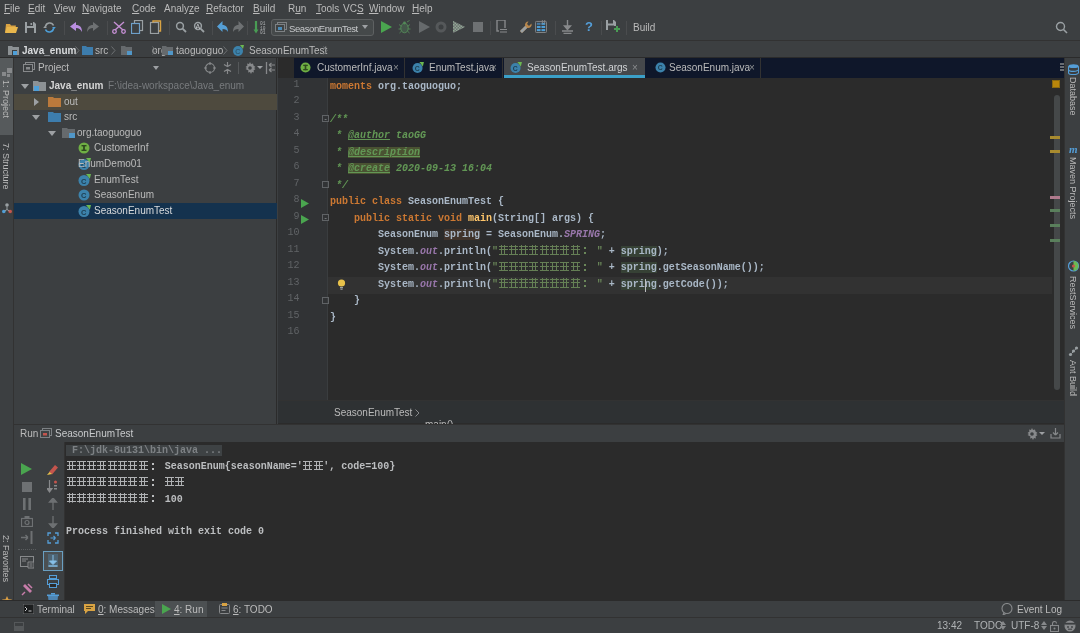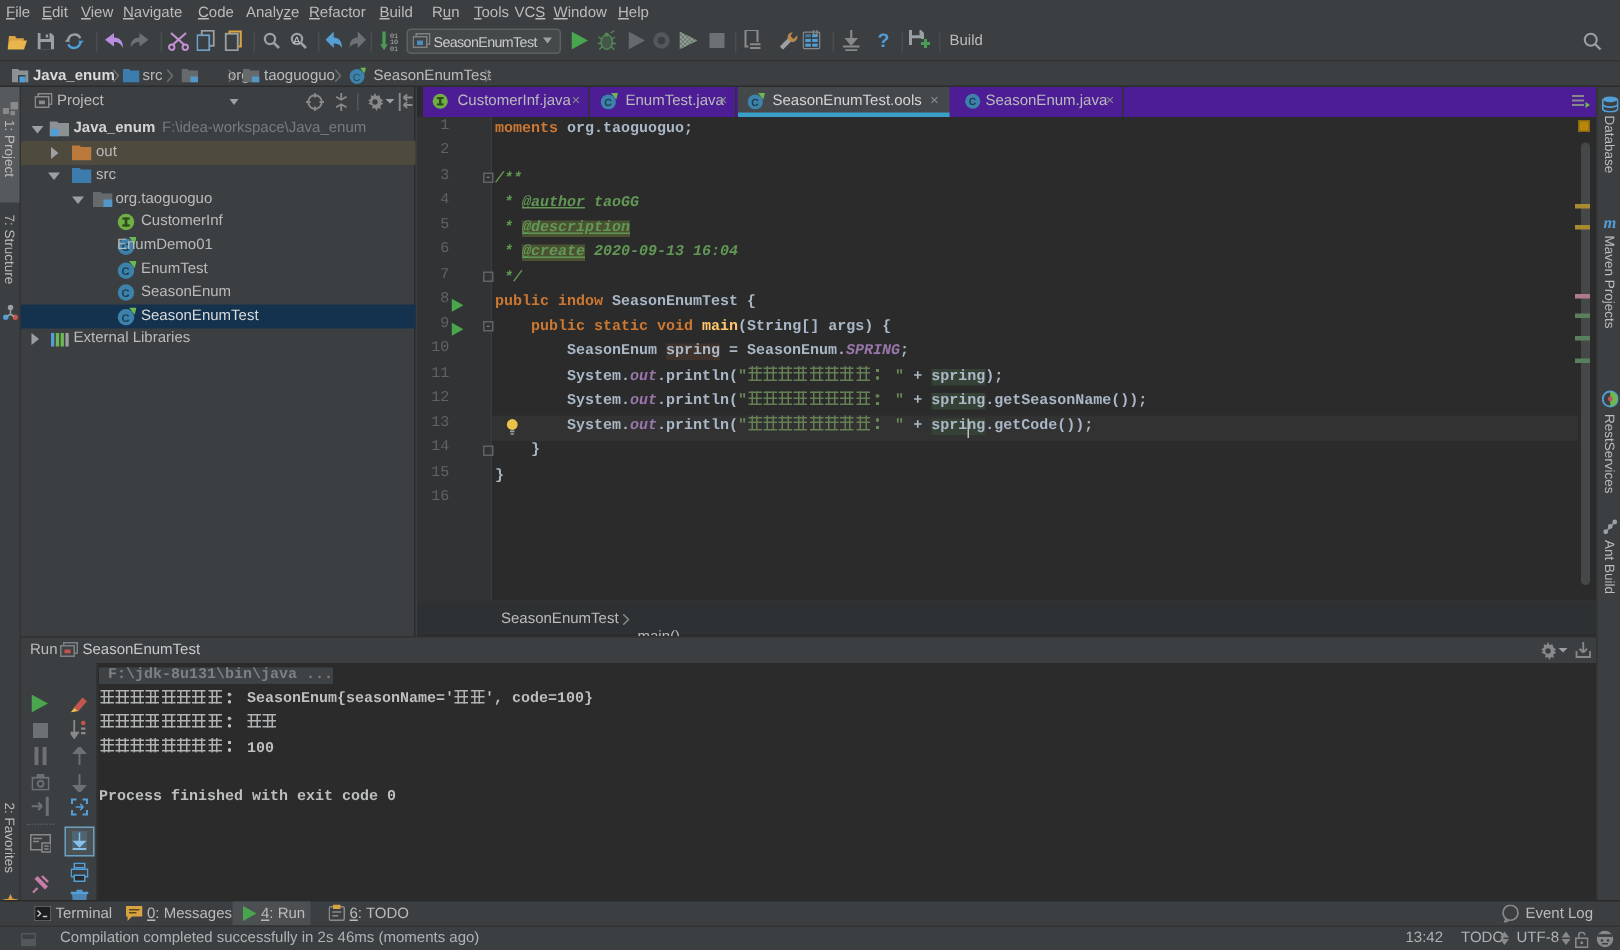--- a/index.html
+++ b/index.html
@@ -16,21 +16,21 @@
 #lstrip{left:0;top:58px;width:14px;height:542px;background:#3c3f41;border-right:1px solid #323232}
 .vlab{position:absolute;font-size:9px;color:#bbbbbb;white-space:nowrap;transform-origin:0 0}
 #project{left:14px;top:58px;width:263px;height:366px;background:#3c3f41;border-right:1px solid #2b2b2b}
 #phead{position:absolute;left:0;top:0;width:263px;height:20px;font-size:10px}
 .trow{position:absolute;left:0;width:263px;height:16px;font-size:10px;white-space:nowrap}
 .trow b{color:#d4d4d4}
 .arr{position:absolute;width:0;height:0}
 .arrd{border-left:4px solid transparent;border-right:4px solid transparent;border-top:5px solid #9da0a3}
 .arrr{border-top:4px solid transparent;border-bottom:4px solid transparent;border-left:5px solid #9da0a3}
 #editor{left:278px;top:58px;width:786px;height:366px;background:#2b2b2b}
-#tabs{position:absolute;left:4px;top:0;width:786px;height:20px;background:#4c1d95;font-size:10px}
+#tabs{position:absolute;left:16px;top:0;width:786px;height:20px;background:#0f172a;font-size:10px}
 .tab{position:absolute;top:0;height:20px;color:#bbbbbb}
 .tab .tx{position:absolute;top:4px;left:23px}
 .tab .cl{position:absolute;top:4px;color:#8a8d8f;font-size:10px}
 #gutter{position:absolute;left:0;top:20px;width:49px;height:322px;background:#313335}
 .ln{position:absolute;width:44px;text-align:right;color:#606366;font:10px "Liberation Mono",monospace}
 .cline{position:absolute;left:52px;white-space:pre;font:bold 10px/16.5px "Liberation Mono",monospace;color:#a9b7c6}
 .k{color:#cc7832;font-weight:bold}
 .s{color:#6a8759}
 .c{color:#629755;font-style:italic}
 .ct{color:#629755;font-style:italic;font-weight:bold;text-decoration:underline}
@@ -375,30 +375,20 @@
   <span style="position:absolute;left:80px;top:2px">SeasonEnum</span>
 </div>
 <div class="trow" style="top:144.8px;background:#14324e">
   <svg style="position:absolute;left:64px;top:2px" width="13" height="12" viewBox="0 0 13 12">
         <circle cx="6" cy="6.5" r="5.5" fill="#3c82ab"></circle>
         <path d="M8 0h5l-1.2 4.8z" fill="#6cb852"></path>
         <text x="3" y="9.5" font-size="7.5" fill="#1d3d50" font-family="Liberation Sans" font-weight="bold">C</text>
       </svg>
   <span style="position:absolute;left:80px;top:2px;color:#d8dadc">SeasonEnumTest</span>
 </div>
-<div class="trow" style="top:160.4px">
-  <span class="arr arrr" style="left:7px;top:4px"></span>
-  <svg style="position:absolute;left:20px;top:2px" width="12" height="12" viewBox="0 0 12 12">
-        <rect x="0" y="2" width="2.2" height="9" fill="#549ed8"></rect>
-        <rect x="3.2" y="2" width="2.2" height="9" fill="#6cb852"></rect>
-        <rect x="6.4" y="2" width="2.2" height="9" fill="#6cb852"></rect>
-        <rect x="9.6" y="2" width="2.2" height="9" fill="#9aa0a3"></rect>
-      </svg>
-  <span style="position:absolute;left:35px;top:2px">External Libraries</span>
-</div>
 </div>
 <div class="ab" id="editor">
 <div id="tabs">
  <div class="tab" style="left:0;width:111px;border-right:1px solid #323232">
   <svg style="position:absolute;left:6px;top:4px" width="11" height="11" viewBox="0 0 12 12">
           <circle cx="6" cy="6" r="5.5" fill="#6faf44"></circle>
           <rect x="5.1" y="3" width="1.8" height="6" fill="#2f4a1e"></rect>
           <rect x="3.5" y="3" width="5" height="1.4" fill="#2f4a1e"></rect>
           <rect x="3.5" y="7.6" width="5" height="1.4" fill="#2f4a1e"></rect>
         </svg>
@@ -413,21 +403,21 @@
         </svg>
   <span class="tx">EnumTest.java</span>
         <span class="cl" style="left:85px">×</span>
  </div>
  <div class="tab" style="left:210px;width:141px;background:#45484b;color:#d2d4d6">
   <svg style="position:absolute;left:6px;top:4px" width="12" height="11" viewBox="0 0 13 12">
           <circle cx="6" cy="6.5" r="5.5" fill="#3c82ab"></circle>
           <path d="M8 0h5l-1.2 4.8z" fill="#6cb852"></path>
           <text x="3" y="9.5" font-size="7.5" fill="#1d3d50" font-family="Liberation Sans" font-weight="bold">C</text>
         </svg>
-  <span class="tx">SeasonEnumTest.ools</span>
+  <span class="tx">SeasonEnumTest.args</span>
         <span class="cl" style="left:128px">×</span>
   <div style="position:absolute;left:0;top:17px;width:141px;height:3px;background:#3ba0c8"></div>
  </div>
  <div class="tab" style="left:351px;width:116px;border-right:1px solid #323232">
   <svg style="position:absolute;left:10px;top:4px" width="11" height="11" viewBox="0 0 12 12">
           <circle cx="6" cy="6" r="5.5" fill="#3c82ab"></circle>
           <text x="3" y="9" font-size="7.5" fill="#1d3d50" font-family="Liberation Sans" font-weight="bold">C</text>
         </svg>
   <span class="tx" style="left:24px">SeasonEnum.java</span>
         <span class="cl" style="left:104px">×</span>
@@ -482,21 +472,21 @@
 <div style="position:absolute;left:772px;top:166px;width:10px;height:3px;background:#5a7f5c"></div>
 <div style="position:absolute;left:772px;top:181px;width:10px;height:3px;background:#5a7f5c"></div>
 </div>
 <div id="code">
 <div class="cline" style="top:20.9px"><span class="k">moments</span> org.taoguoguo;</div>
 <div class="cline" style="top:53.9px"><span class="c">/**</span></div>
 <div class="cline" style="top:70.4px"><span class="c"> * <span class="ct">@author</span> taoGG</span></div>
 <div class="cline" style="top:86.9px"><span class="c"> * <span class="ct hl-t">@description</span></span></div>
 <div class="cline" style="top:103.4px"><span class="c"> * <span class="ct hl-t">@create</span> 2020-09-13 16:04</span></div>
 <div class="cline" style="top:119.9px"><span class="c"> */</span></div>
-<div class="cline" style="top:136.4px"><span class="k">public indow</span> SeasonEnumTest {</div>
+<div class="cline" style="top:136.4px"><span class="k">public class</span> SeasonEnumTest {</div>
 <div class="cline" style="top:152.9px">    <span class="k">public static void</span> <span class="fm">main</span>(String[] args) {</div>
 <div class="cline" style="top:169.4px">        SeasonEnum <span class="hl-w">spring</span> = SeasonEnum.<span class="pu">SPRING</span>;</div>
 <div class="cline" style="top:185.9px">        System.<span class="pu">out</span>.println(<span class="s">"<i class="h"></i><i class="h"></i><i class="h"></i><i class="h"></i><i class="h"></i><i class="h"></i><i class="h"></i><i class="h"></i><i class="hcol"></i> "</span> + <span class="hl-r">spring</span>);</div>
 <div class="cline" style="top:202.4px">        System.<span class="pu">out</span>.println(<span class="s">"<i class="h"></i><i class="h"></i><i class="h"></i><i class="h"></i><i class="h"></i><i class="h"></i><i class="h"></i><i class="h"></i><i class="hcol"></i> "</span> + <span class="hl-r">spring</span>.getSeasonName());</div>
 <div class="cline" style="top:218.9px">        System.<span class="pu">out</span>.println(<span class="s">"<i class="h"></i><i class="h"></i><i class="h"></i><i class="h"></i><i class="h"></i><i class="h"></i><i class="h"></i><i class="h"></i><i class="hcol"></i> "</span> + <span class="hl-r">spring</span>.getCode());</div>
 <div class="cline" style="top:235.4px">    }</div>
 <div class="cline" style="top:251.9px">}</div>
 </div>
 <div style="position:absolute;left:367px;top:221px;width:1.3px;height:13px;background:#bcbec0"></div>
 <div id="bcrumb">
@@ -650,21 +640,20 @@
       <circle cx="6" cy="5.5" r="5" fill="none" stroke="#87898b" stroke-width="1.1"></circle>
       <path d="M3 9.5L2 12l3-1.5" fill="none" stroke="#87898b" stroke-width="1.1"></path>
     </svg>
 <span style="left:1017px">Event Log</span>
 </div>
 <div class="ab" id="status">
 <svg style="position:absolute;left:14px;top:4px" width="10" height="9" viewBox="0 0 10 9">
       <rect x="0" y="0" width="10" height="9" fill="#55585a"></rect>
       <rect x="1" y="1" width="8" height="3" fill="#3c3f41"></rect>
     </svg>
-<span style="left:40px">Compilation completed successfully in 2s 46ms (moments ago)</span>
 <span style="left:937px">13:42</span>
 <span style="left:974px">TODO</span>
 <span class="udarr" style="left:999px"></span>
 <span style="left:1011px">UTF-8</span>
 <span class="udarr" style="left:1040px"></span>
 <svg style="position:absolute;left:1050px;top:3px" width="9" height="11" viewBox="0 0 9 11">
       <rect x="0.5" y="4.5" width="8" height="6" fill="none" stroke="#87898b" stroke-width="1.1"></rect>
       <path d="M2.5 4V2.5a2 2 0 0 1 4 0" fill="none" stroke="#87898b" stroke-width="1.1"></path>
       <circle cx="4.5" cy="7.5" r="1" fill="#87898b"></circle>
     </svg>

